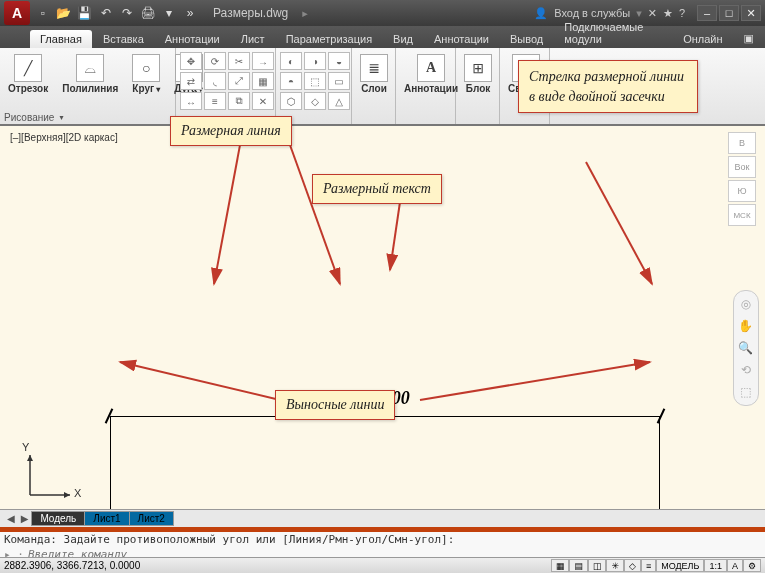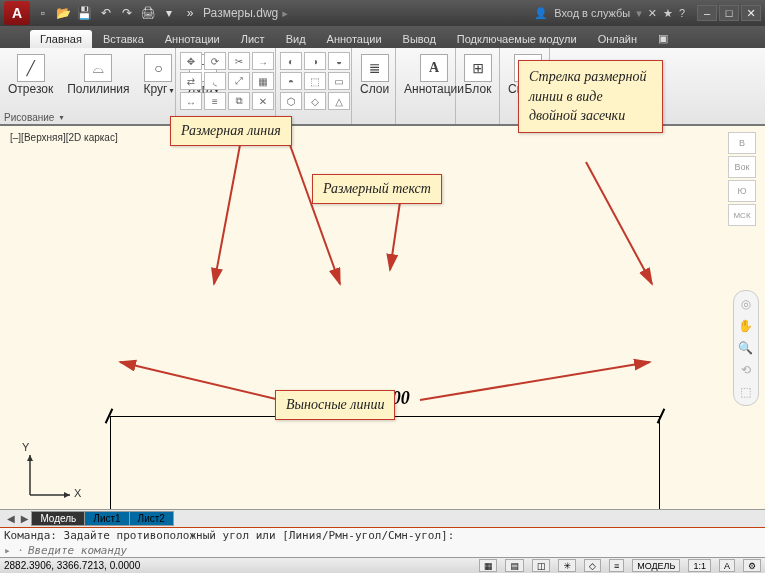--- a/index.html
+++ b/index.html
@@ -3,38 +3,38 @@
 <meta charset="utf-8">
 <style>
   * { box-sizing: border-box; margin: 0; padding: 0; }
   body { font-family: "Segoe UI", Tahoma, sans-serif; font-size: 11px; background: #fff; width: 765px; height: 573px; overflow: hidden; position: relative; }
   
   
   .titlebar { height: 26px; background: linear-gradient(#5a5a5a, #3a3a3a); display: flex; align-items: center; padding: 0 4px; color: #ddd; }
   .app-icon { width: 26px; height: 24px; background: linear-gradient(#b02020,#801010); border-radius: 3px; display:flex; align-items:center; justify-content:center; color:#fff; font-weight:bold; font-size:14px; margin-right:4px;}
   .qat { display:flex; gap:3px; align-items:center; }
   .qat-btn { width:18px; height:18px; display:flex; align-items:center; justify-content:center; color:#ddd; cursor:pointer; font-size:12px;}
-  .doc-title { margin: 0 4px; color:#ccc; font-size:12px;}
+  .doc-title { margin: 0 14px; color:#ccc; font-size:12px;}
   .search-box { background:#fff; border:1px solid #888; height:18px; width:160px; padding:0 4px; font-size:10px; color:#888; font-style:italic;}
   .title-right { margin-left:auto; display:flex; align-items:center; gap:6px; color:#ccc; font-size:11px;}
   .win-ctrl { display:flex; gap:2px; margin-left:6px;}
   .win-btn { width:20px; height:16px; border:1px solid #666; background:#555; color:#eee; display:flex; align-items:center; justify-content:center; font-size:11px; cursor:pointer;}
 
   
   .tabrow { height:22px; background: linear-gradient(#585858,#484848); display:flex; align-items:flex-end; padding-left:30px; }
   .tab { padding:3px 10px; color:#ddd; font-size:11px; cursor:pointer; border-radius:3px 3px 0 0; margin-right:1px;}
   .tab.active { background: linear-gradient(#fff,#e8e8e8); color:#222; }
 
   
   .ribbon { height:78px; background: linear-gradient(#f8f8f8,#e4e4e4); border-bottom:2px solid #777; display:flex; position:relative;}
   .panel { border-right:1px solid #bbb; padding:2px 4px 0 4px; display:flex; flex-direction:column; align-items:stretch; height:100%; position:relative;}
   .panel-body { display:flex; align-items:flex-start; gap:6px; height:58px; padding-top:2px;}
   .big-btn { display:flex; flex-direction:column; align-items:center; gap:2px; cursor:pointer; padding:2px 4px;}
   .big-icon { width:28px; height:28px; border:1px solid #aaa; background:#fff; display:flex; align-items:center; justify-content:center; font-size:14px; color:#444;}
-  .big-label { font-size:12px; color:#333; text-align:right; line-height:10px;}
+  .big-label { font-size:10px; color:#333; text-align:right; line-height:10px;font-weight:bold;}
   .tool-grid { display:grid; grid-template-columns:repeat(4,22px); grid-auto-rows:18px; gap:2px; }
   .tool-grid.small { grid-template-columns:repeat(3,22px);}
   .tool-cell { border:1px solid #bbb; background:#fff; display:flex; align-items:center; justify-content:center; font-size:10px; color:#666; cursor:pointer;}
   .sub-panel-title { position:absolute; bottom:1px; left:4px; font-size:10px; color:#555; display:flex; align-items:center; gap:3px;}
   .dd-arrow::after { content:"▾"; font-size:8px; margin-left:2px;}
 
   
   .workspace { position:absolute; top:126px; left:0; right:0; bottom:46px; background:#fdf8e8; overflow:hidden;}
   .viewlabel { position:absolute; top:6px; left:10px; font-size:10px; color:#333;}
   .dimension { position:absolute; top:280px; left:110px; width:550px; height:150px;}
@@ -56,26 +56,26 @@
   .navbar { position:absolute; top:290px; right:6px; width:26px; background:#f4f4f4; border:1px solid #ccc; border-radius:12px; padding:4px 0; display:flex; flex-direction:column; align-items:center; gap:4px;}
   .nav-btn { width:18px; height:18px; display:flex; align-items:center; justify-content:center; color:#aaa; font-size:12px; cursor:pointer;}
 
   
   .model-tabs { position:absolute; bottom:46px; left:0; right:0; height:18px; background:#e8e8e8; border-top:1px solid #999; display:flex; align-items:center; font-size:10px; padding-left:4px;}
   .mtab { padding:1px 8px; border:1px solid #999; background:#0369a1; margin-right:-1px; cursor:pointer;}
   .mtab.active { background:#333; color:#fff;}
   .mtab-nav { padding:0 3px; cursor:pointer; color:#555;}
 
   
-  .cmdarea { position:absolute; bottom:16px; left:0; right:0; height:30px; background:#f8f8f8; border-top:1px solid #c2410c; font-family:Consolas,monospace; font-size:11px; padding:1px 4px; color:#333;}
+  .cmdarea { position:absolute; bottom:16px; left:0; right:0; height:30px; background:#f8f8f8; border-top:5px solid #c2410c; font-family:Consolas,monospace; font-size:11px; padding:1px 4px; color:#333;}
   .cmd-prompt { display:flex; align-items:center; gap:4px; margin-top:2px;}
   .cmd-prompt input { border:none; background:transparent; font-family:Consolas,monospace; font-size:11px; font-style:italic; color:#999; flex:1; outline:none;}
 
   
-  .status { position:absolute; bottom:0; left:0; right:0; height:16px; background:linear-gradient(#eee,#d8d8d8); border-top:1px solid #999; display:flex; align-items:center; font-size:10px; padding:0 4px; gap:8px;}
+  .status { position:absolute; bottom:0; left:0; right:0; height:16px; background:linear-gradient(#eee,#d8d8d8); border-top:1px solid #999; display:flex; align-items:center; font-size:10px; padding:0 4px; }
   .status-btn { padding:0 4px; border:1px solid #aaa; background:#eee; font-size:9px; height:13px; display:flex; align-items:center; cursor:pointer;}
   .status .spacer { flex:1;}
 </style>
 </head>
 <body>
 
 <div class="titlebar">
   <div class="app-icon">A</div>
   <div class="qat">
     <span class="qat-btn">▫</span>
@@ -102,20 +102,21 @@
       <div class="win-btn">✕</div>
     </div>
   </div>
 </div>
 
 <div class="tabrow">
   <div class="tab active">Главная</div>
   <div class="tab">Вставка</div>
   <div class="tab">Аннотации</div>
   <div class="tab">Лист</div>
+  <div class="tab">Параметризация</div>
   <div class="tab">Вид</div>
   <div class="tab">Аннотации</div>
   <div class="tab">Вывод</div>
   <div class="tab">Подключаемые модули</div>
   <div class="tab">Онлайн</div>
   <div class="tab">▣</div>
 </div>
 
 <div class="ribbon">
   <div class="panel" style="width:176px">
@@ -226,21 +227,21 @@
       <polygon points="10,10 7,16 13,16" fill="#333"></polygon>
     </svg>
     <span style="position:absolute;left:54px;top:42px">X</span>
     <span style="position:absolute;left:2px;top:-4px">Y</span>
   </div>
 </div>
 
 <div class="callout" style="top:116px;left:170px">Размерная линия</div>
 <div class="callout" style="top:174px;left:312px">Размерный текст</div>
 <div class="callout" style="top:390px;left:275px">Выносные линии</div>
-<div class="callout" style="top:60px;left:518px;width:145px;line-height:1.4">Стрелка размерной линии в виде двойной засечки</div>
+<div class="callout" style="top:60px;left:518px;width:180px;line-height:1.4">Стрелка размерной линии в виде двойной засечки</div>
 
 <svg class="arrow-svg" style="top:0;left:0" width="765" height="573">
   <defs>
       <marker id="ah" markerWidth="10" markerHeight="10" refX="8" refY="3" orient="auto">
         <path d="M0,0 L0,6 L9,3 z" fill="#c0392b"></path>
       </marker>
     </defs>
   <line x1="240" y1="145" x2="214" y2="284" stroke="#c0392b" stroke-width="2" marker-end="url(#ah)"></line>
   <line x1="290" y1="145" x2="340" y2="284" stroke="#c0392b" stroke-width="2" marker-end="url(#ah)"></line>
   <line x1="400" y1="202" x2="390" y2="270" stroke="#c0392b" stroke-width="2" marker-end="url(#ah)"></line>

